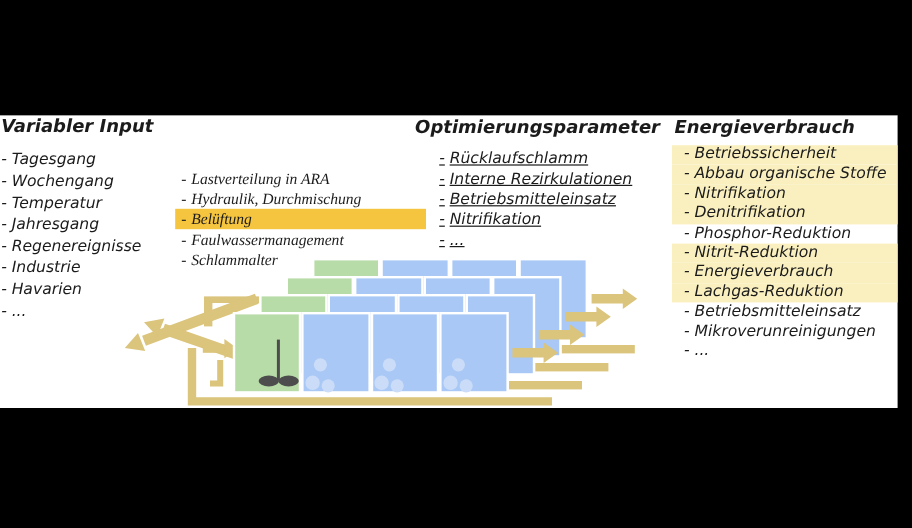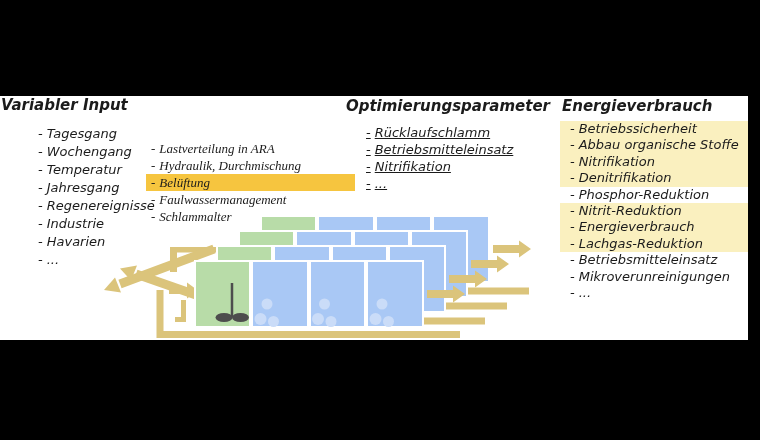--- a/index.html
+++ b/index.html
@@ -3,21 +3,21 @@
 <meta charset="utf-8">
 <style>
   html,body{margin:0;padding:0;background:#000;}
   .stage{position:relative;width:748px;height:440px;background:#000;overflow:hidden;
          font-family:"DejaVu Sans","Liberation Sans",sans-serif;}
   .content{position:absolute;top:96px;left:0;width:760px;height:244px;background:#ffffff;color:#1b1b1b;}
   .hdr{position:absolute;font-weight:700;font-style:italic;font-size:15px;line-height:18px;white-space:nowrap;}
   .list{position:absolute;font-style:italic;font-size:13px;white-space:nowrap;}
   .row{display:block;}
   .dash{margin-right:4px;}
-  .col1 .row{line-height:18px;padding-left:37px;}
+  .col1 .row{line-height:18px;}
   .col2 .row{line-height:17px;padding-left:5px;}
   .col3 .row{line-height:16.4px;padding-left:10px;}
   .hl-strong{background:#F6C53F;}
   .hl-pale{background:#FAF0BF;}
   .diagram{position:absolute;top:0;left:0;}
 </style>
 </head>
 <body>
 
 <div class="stage">
@@ -38,20 +38,21 @@
     <div class="hdr" style="left:150px;top:1px;width:400px;text-align:right;">Optimierungsparameter</div>
     <div class="list col2" style="left:146px;top:44px;width:209px;font-family:Liberation Serif, serif;">
       <div class="row"><span class="dash">-</span><span>Lastverteilung in ARA</span></div>
       <div class="row"><span class="dash">-</span><span>Hydraulik, Durchmischung</span></div>
       <div class="row hl-strong"><span class="dash">-</span><span>Belüftung</span></div>
       <div class="row"><span class="dash">-</span><span>Faulwassermanagement</span></div>
       <div class="row"><span class="dash">-</span><span>Schlammalter</span></div>
     </div>
     <div class="list col2" style="left:361px;top:28px;width:185px;text-decoration:underline;">
       <div class="row"><span class="dash">-</span><span>Rücklaufschlamm</span></div>
+      <div class="row"><span class="dash">-</span><span>Interne Rezirkulationen</span></div>
       <div class="row"><span class="dash">-</span><span>Betriebsmitteleinsatz</span></div>
       <div class="row"><span class="dash">-</span><span>Nitrifikation</span></div>
       <div class="row"><span class="dash">-</span><span>...</span></div>
     </div>
 
     <div class="hdr" style="left:562px;top:1px;">Energieverbrauch</div>
     <div class="list col3" style="left:560px;top:25px;width:197px;">
       <div class="row hl-pale"><span class="dash">-</span><span>Betriebssicherheit</span></div>
       <div class="row hl-pale"><span class="dash">-</span><span>Abbau organische Stoffe</span></div>
       <div class="row hl-pale"><span class="dash">-</span><span>Nitrifikation</span></div>

